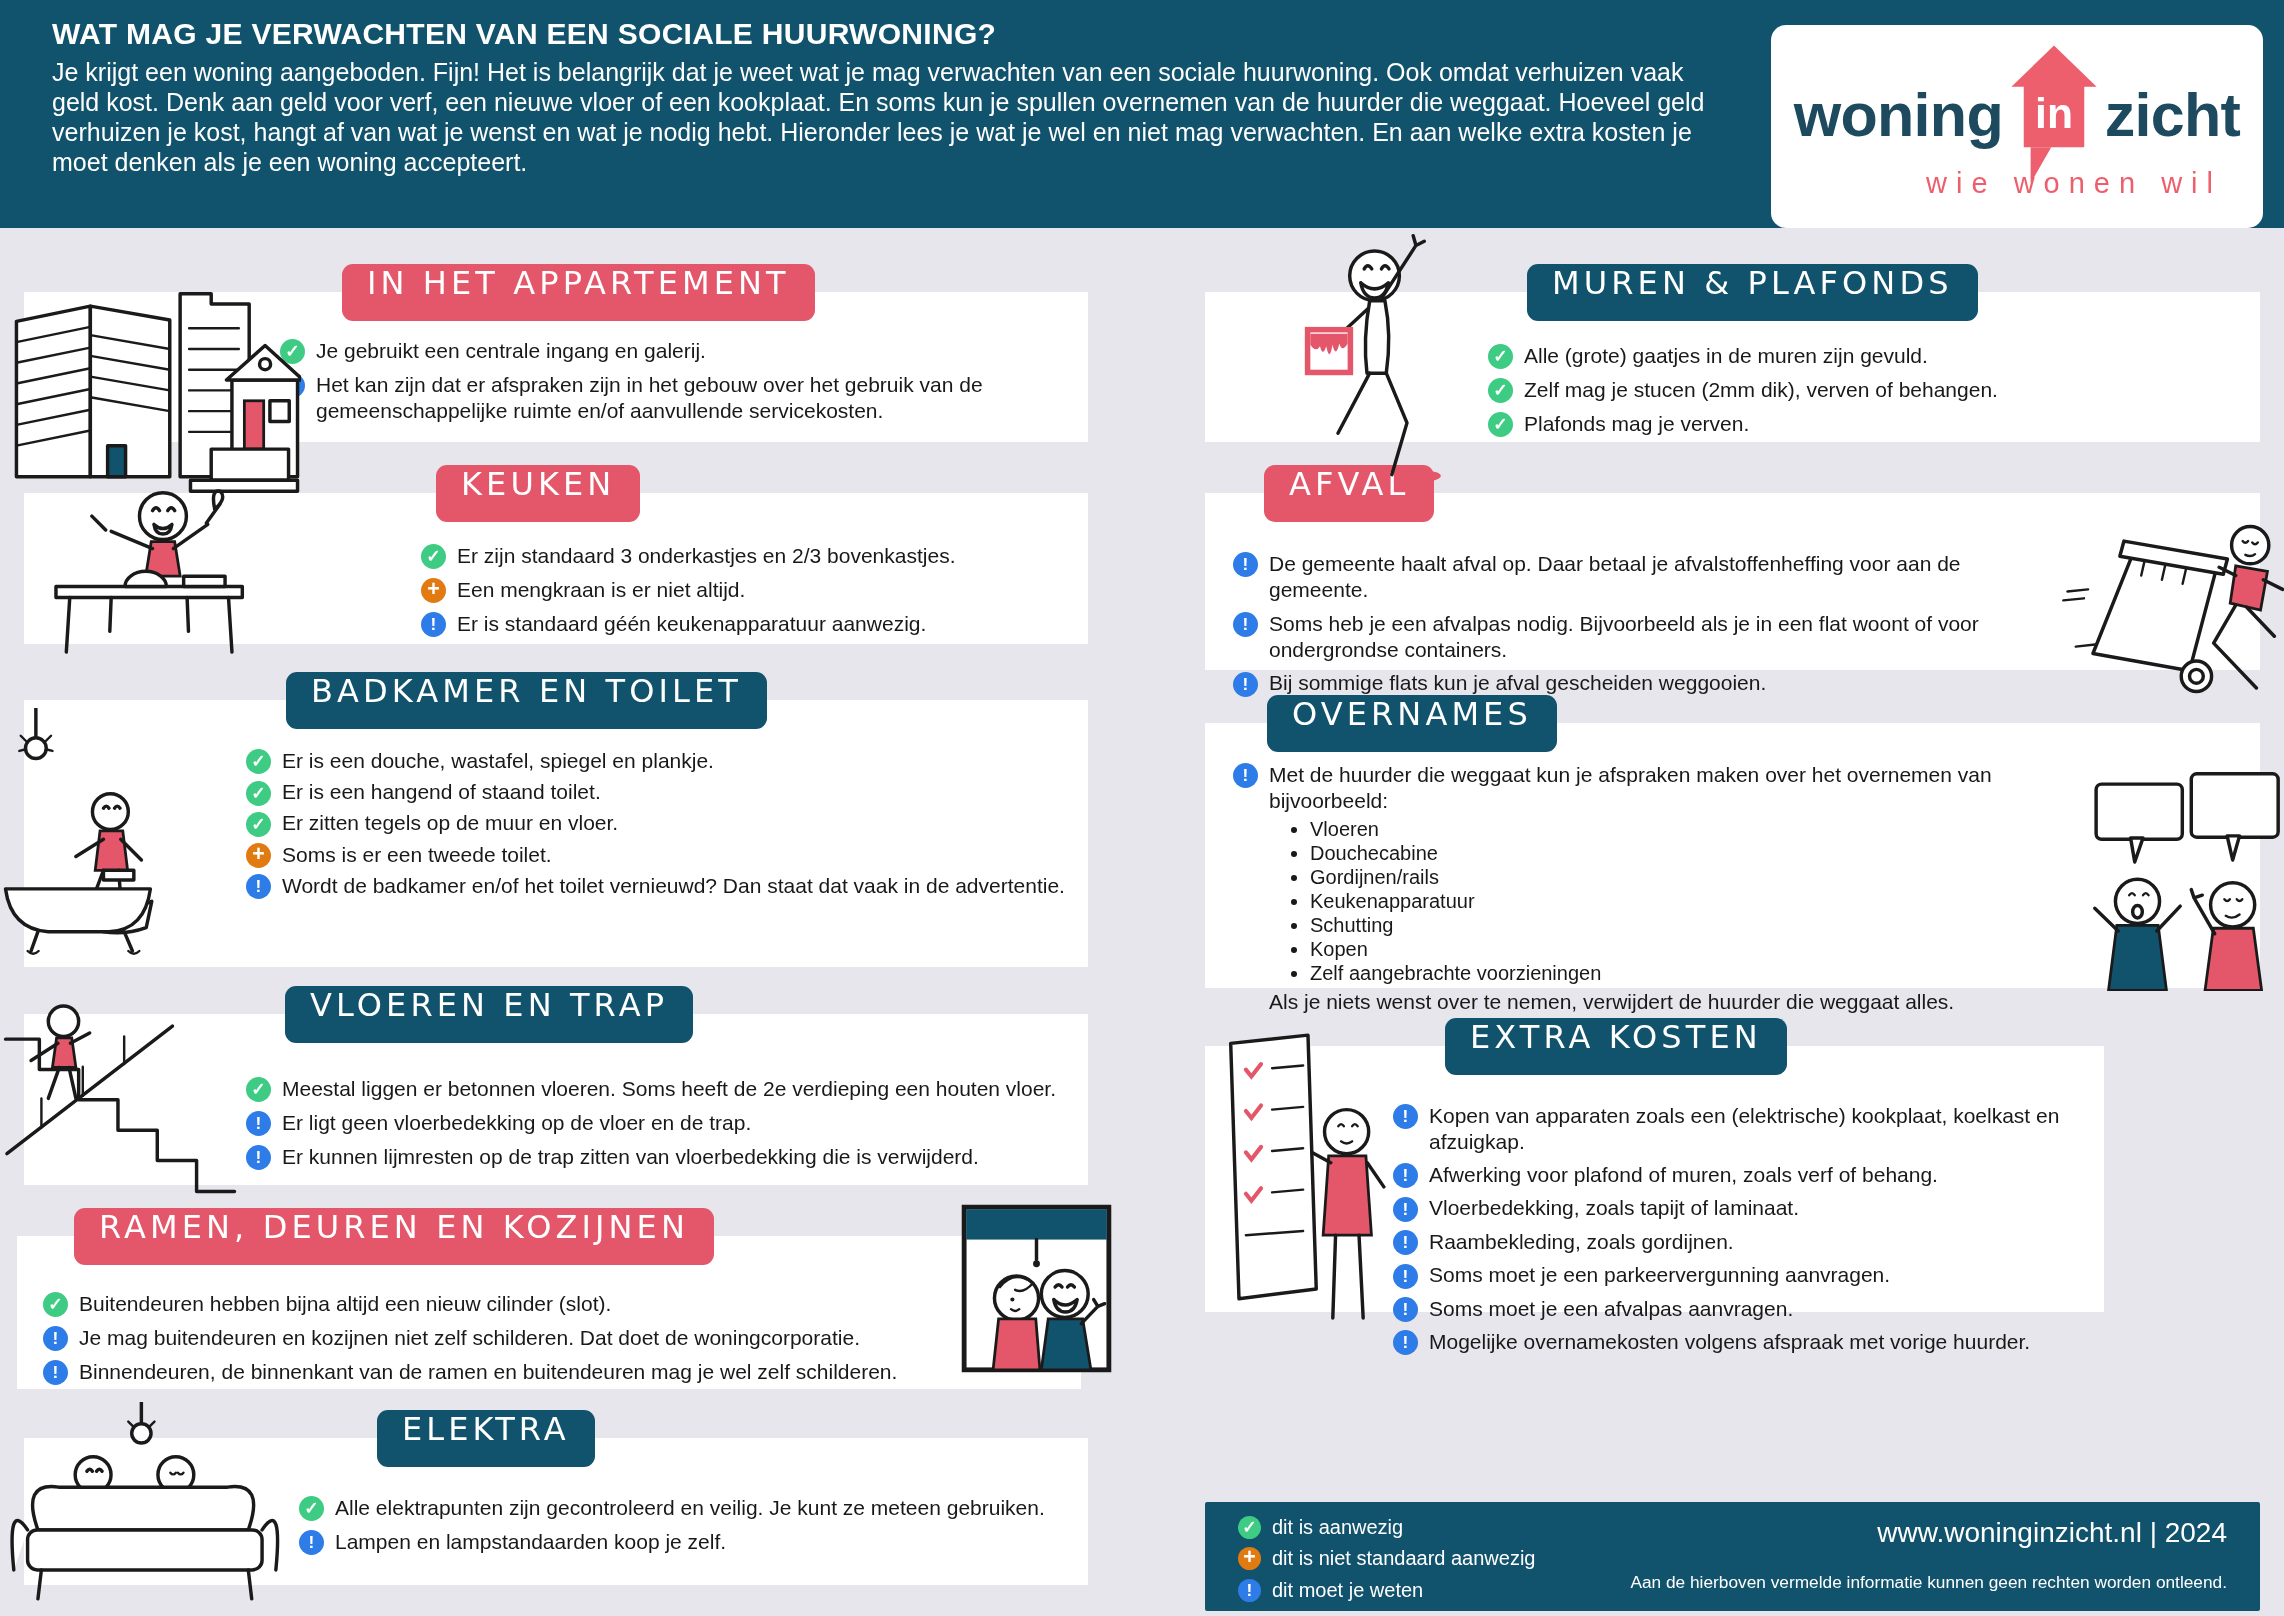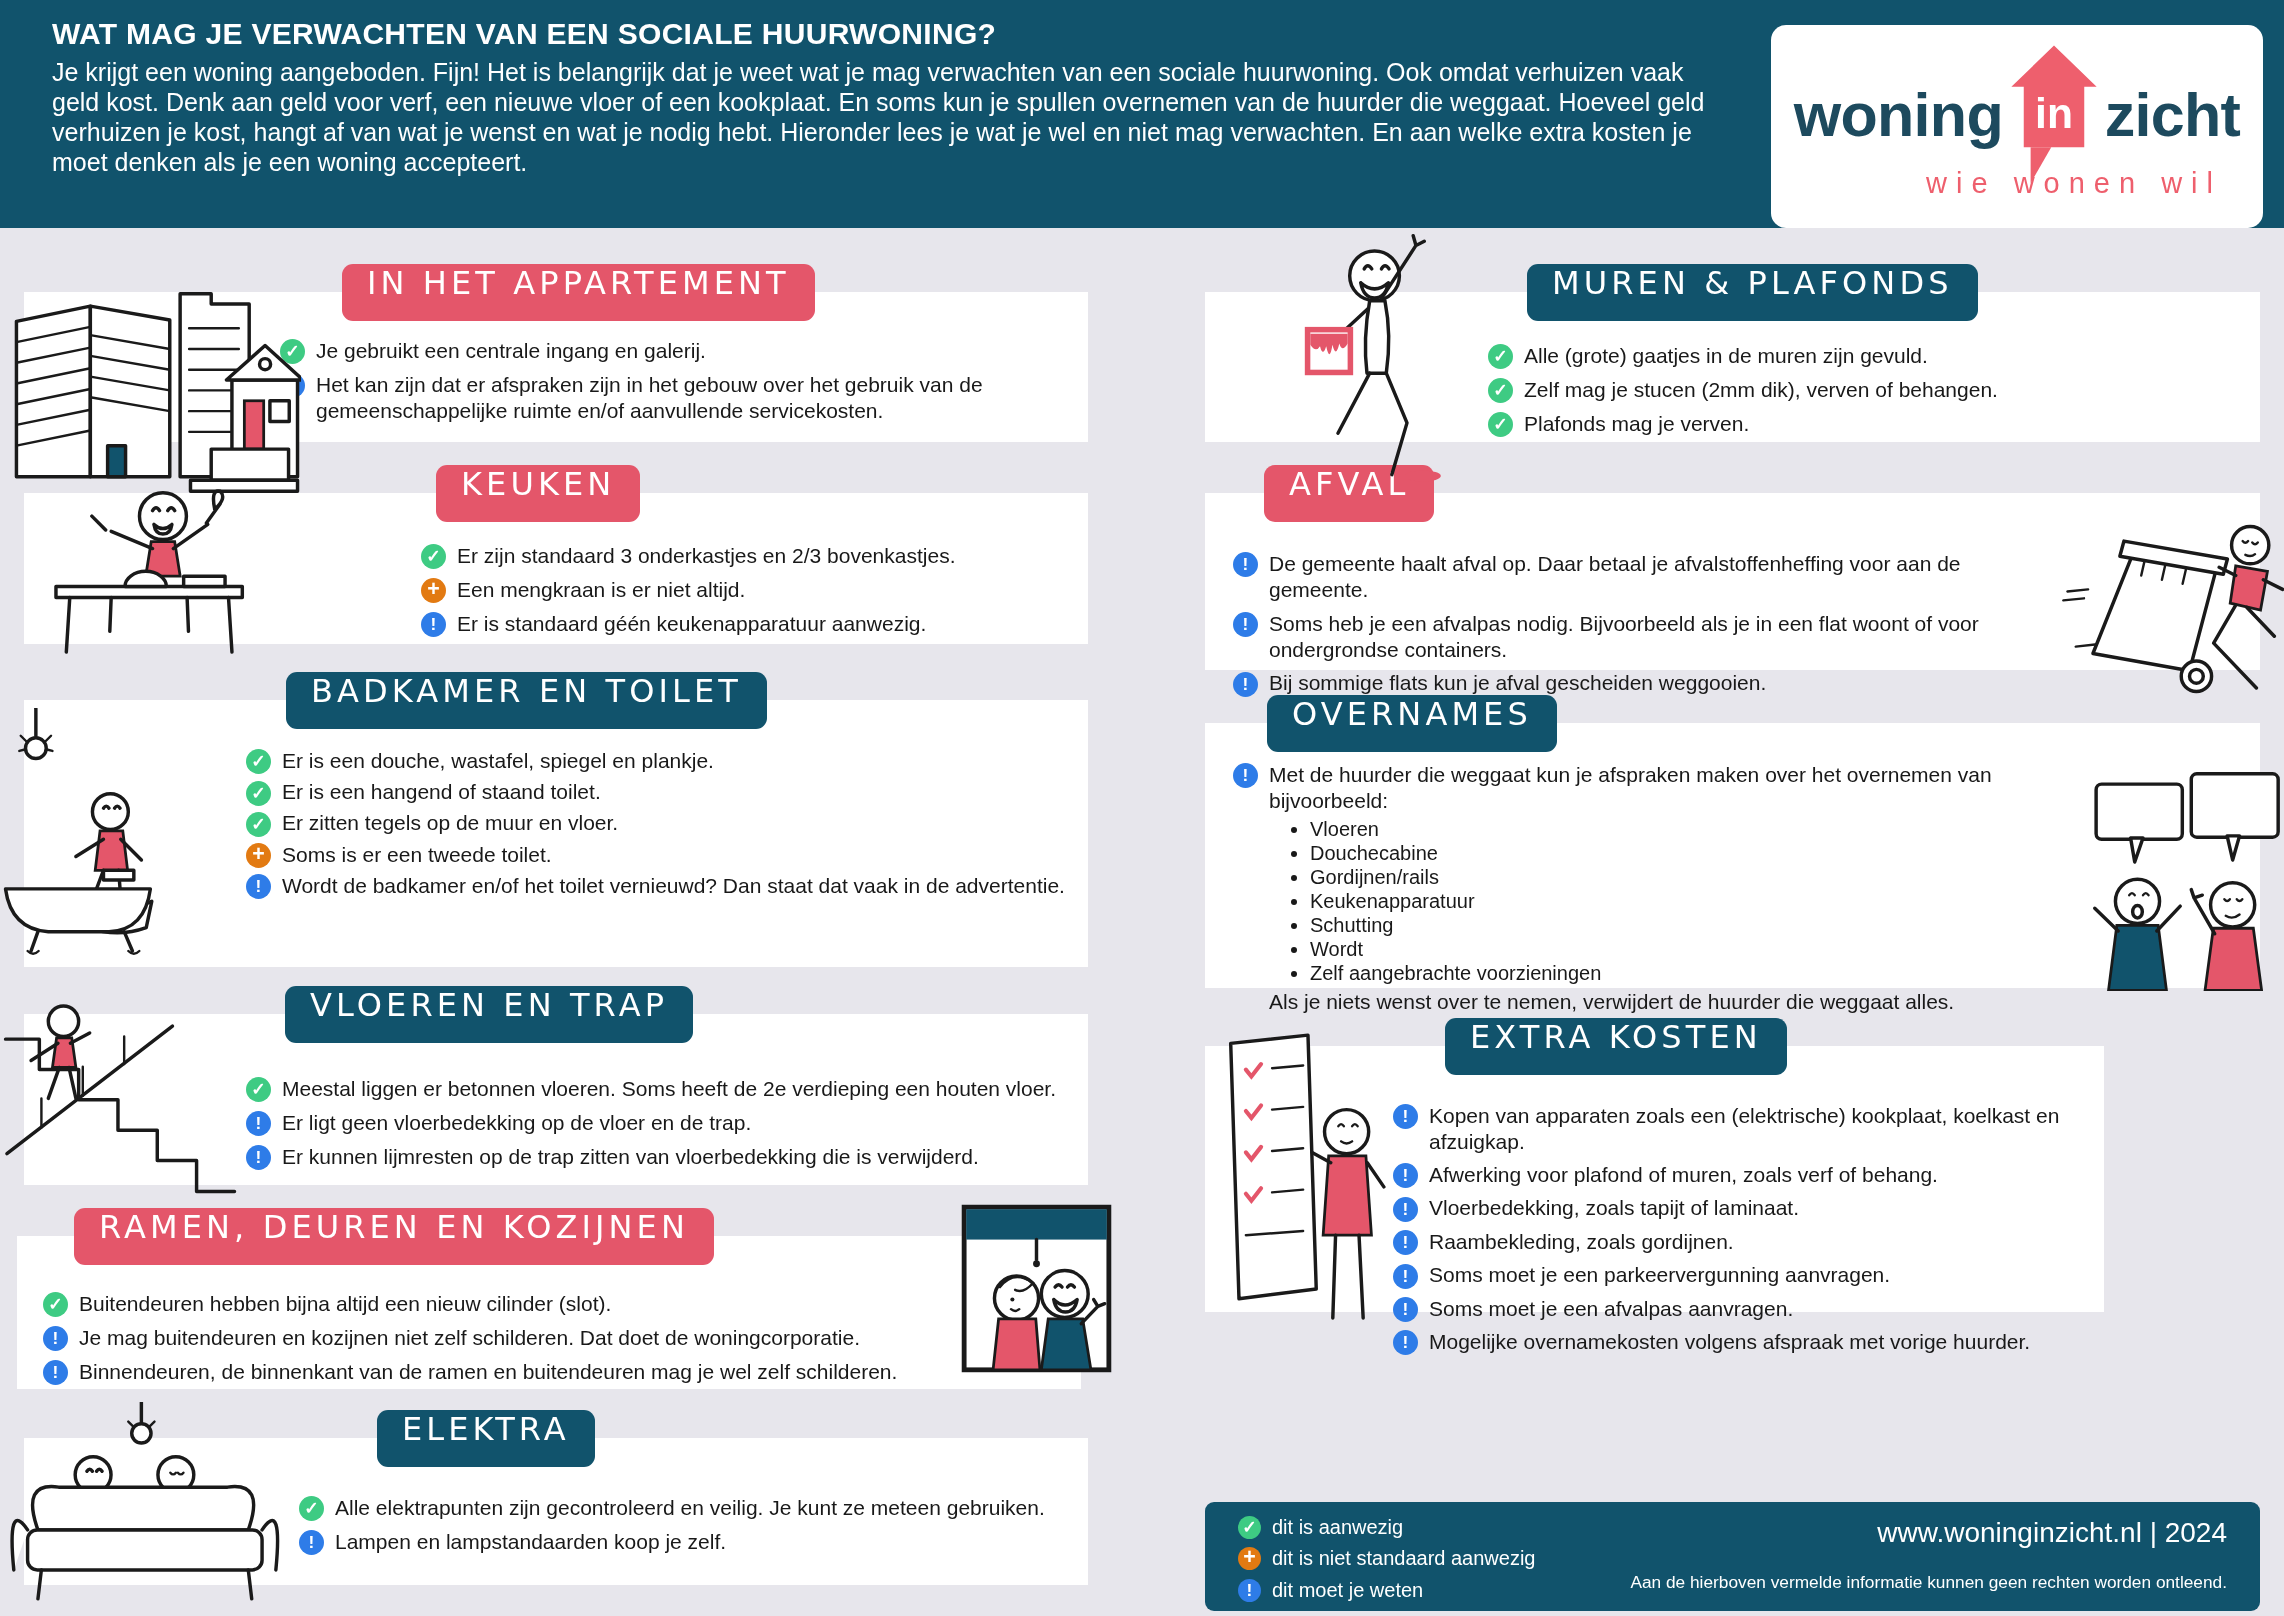--- a/index.html
+++ b/index.html
@@ -45,21 +45,21 @@
   #r1{left:1205px;top:292px;width:1055px;height:150px;padding:51px 21px 0 283px;}
   #r2{left:1205px;top:493px;width:1055px;height:177px;padding:58px 228px 0 28px;}
   #r3{left:1205px;top:723px;width:1055px;height:265px;padding:39px 186px 0 28px;}
   #r3 .item{margin-bottom:2.8px;}
   #r4{left:1205px;top:1046px;width:899px;height:266px;padding:57px 21px 0 188px;}
   #r4 .item{margin-bottom:7px;}
   
   #b1{left:318px;} #b2{left:412px;} #b3{left:262px;} #b4{left:261px;} #b5{left:57px;} #b6{left:329px;margin-left:24px;}
   #bR1{left:322px;} #bR2{left:59px;} #bR3{left:62px;} #bR4{left:240px;}
   
-  .footer{position:absolute;left:1205px;top:1502px;width:1055px;height:109px;background:var(--teal,#11536c);border-radius:9px;color:#fff;}
+  .footer{position:absolute;left:1205px;top:1502px;width:1055px;height:109px;background:var(--teal,#11536c);border-radius:2px;color:#fff;}
   .legend{position:absolute;left:33px;top:14px;display:flex;flex-direction:column;gap:8.3px;}
   .legend .item{margin:0;align-items:center;}
   .legend .icon{width:23px;height:23px;margin-top:0;}
   .legend .txt{font-size:20px;color:#fff;line-height:23px;}
   .site{position:absolute;right:33px;top:15px;font-size:28px;font-weight:500;color:#fff;}
   .disclaimer{position:absolute;right:33px;bottom:18px;font-size:17.3px;color:#fff;}
   
   .illus{position:absolute;pointer-events:none;}
   .illus svg{display:block;width:100%;height:100%;}
   .sk{fill:#fff;stroke:#1a1a1a;stroke-width:5;stroke-linecap:round;stroke-linejoin:round;}
@@ -239,21 +239,21 @@
     <div class="item">
       <span class="icon info"></span>
       <span class="txt">Met de huurder die weggaat kun je afspraken maken over het overnemen van bijvoorbeeld:</span>
     </div>
     <ul class="bullets">
       <li>Vloeren</li>
       <li>Douchecabine</li>
       <li>Gordijnen/rails</li>
       <li>Keukenapparatuur</li>
       <li>Schutting</li>
-      <li>Wordt</li>
+      <li>Kopen</li>
       <li>Zelf aangebrachte voorzieningen</li>
     </ul>
     <div class="after-icon">Als je niets wenst over te nemen, verwijdert de huurder die weggaat alles.</div>
   </section>
 
   <section class="card" id="r4">
     <div class="badge teal" id="bR4">
       <span>EXTRA KOSTEN</span>
     </div>
     <div class="item">

